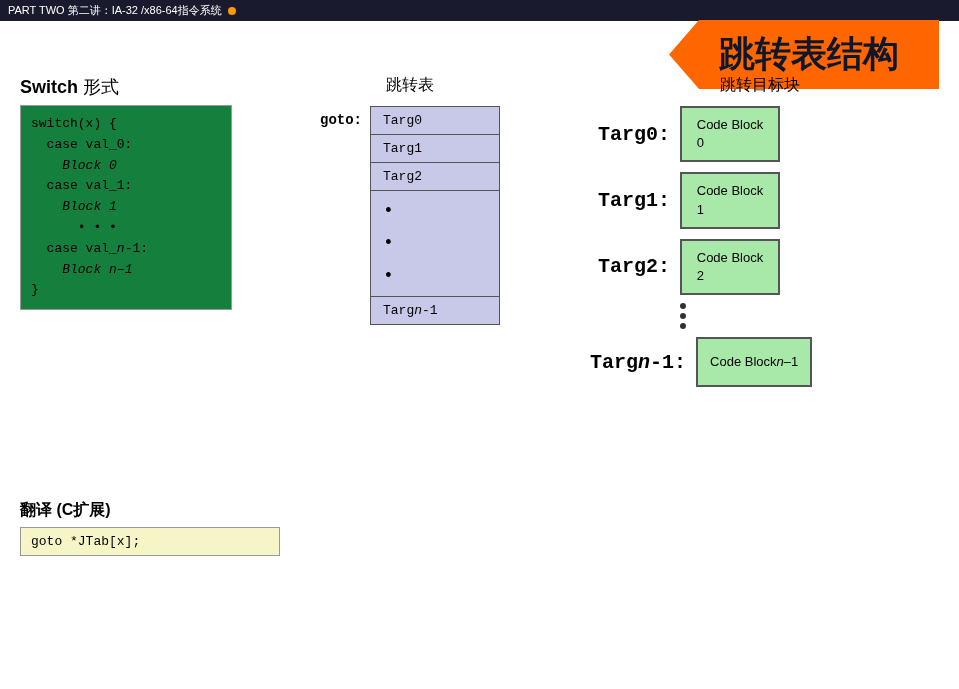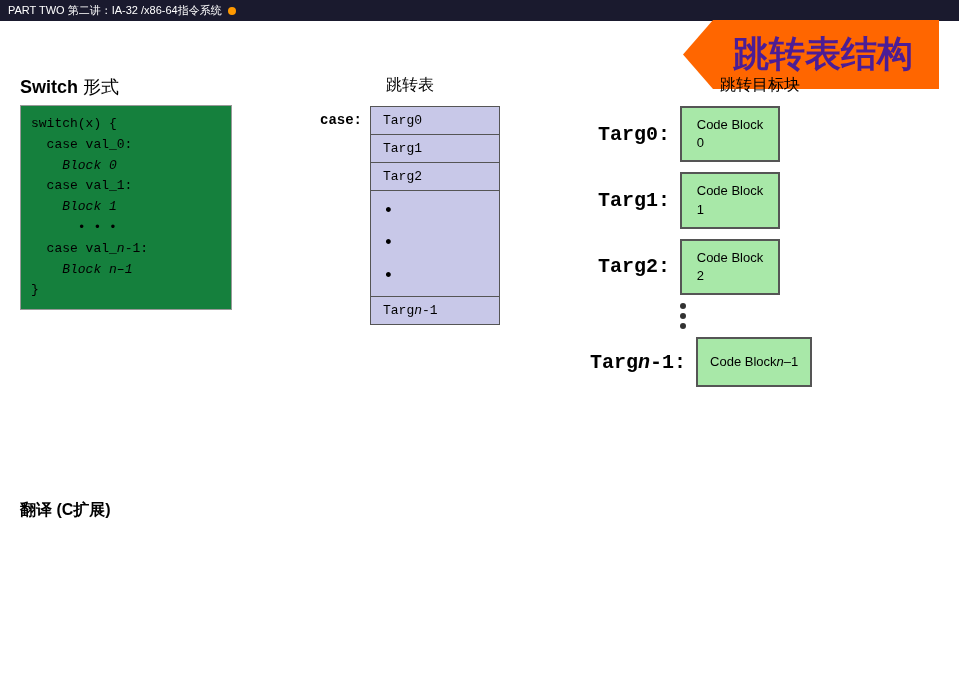--- a/index.html
+++ b/index.html
@@ -32,24 +32,24 @@
     
     #arrow-title {
       position: absolute;
       top: 20px;
       right: 20px;
       display: flex;
       align-items: center;
     }
     .arrow-shape {
       background: #f60;
-      color: #4c1d95;
+      color: #0f172a;
       font-size: 36px;
       font-weight: bold;
-      padding: 10px 26px 10px 50px;
+      padding: 10px 40px 10px 50px;
       clip-path: polygon(30px 0%, 100% 0%, 100% 100%, 30px 100%, 0% 50%);
       position: relative;
     }
 
     
     #switch-section {
       position: absolute;
       top: 60px;
       left: 20px;
       width: 212px;
@@ -219,26 +219,29 @@
     <div class="italic">&nbsp;&nbsp;&nbsp;&nbsp;Block 1</div>
     <div>&nbsp;&nbsp;&nbsp;&nbsp;&nbsp;&nbsp;• • •</div>
     <div>&nbsp;&nbsp;case val_<i>n</i>-1:</div>
     <div class="italic">&nbsp;&nbsp;&nbsp;&nbsp;Block <i>n</i>–1</div>
     <div>}</div>
   </div>
 </div>
 
 <div id="translation-section" style="top: 500px;">
   <div class="section-title">翻译 (C扩展)</div>
+  <div class="goto-box">
+    <span>goto *JTab[x];</span>
+  </div>
 </div>
 
 <div id="jtab-section" style="top: 75px; left: 320px;">
   <div class="section-title">跳转表</div>
   <div class="jtab-container">
-    <div class="jtab-label">case:</div>
+    <div class="jtab-label">goto:</div>
     <table class="jtab-table">
       <tbody>
           <tr>
         <td>Targ0</td>
       </tr>
       <tr>
         <td>Targ1</td>
       </tr>
       <tr>
         <td>Targ2</td>

